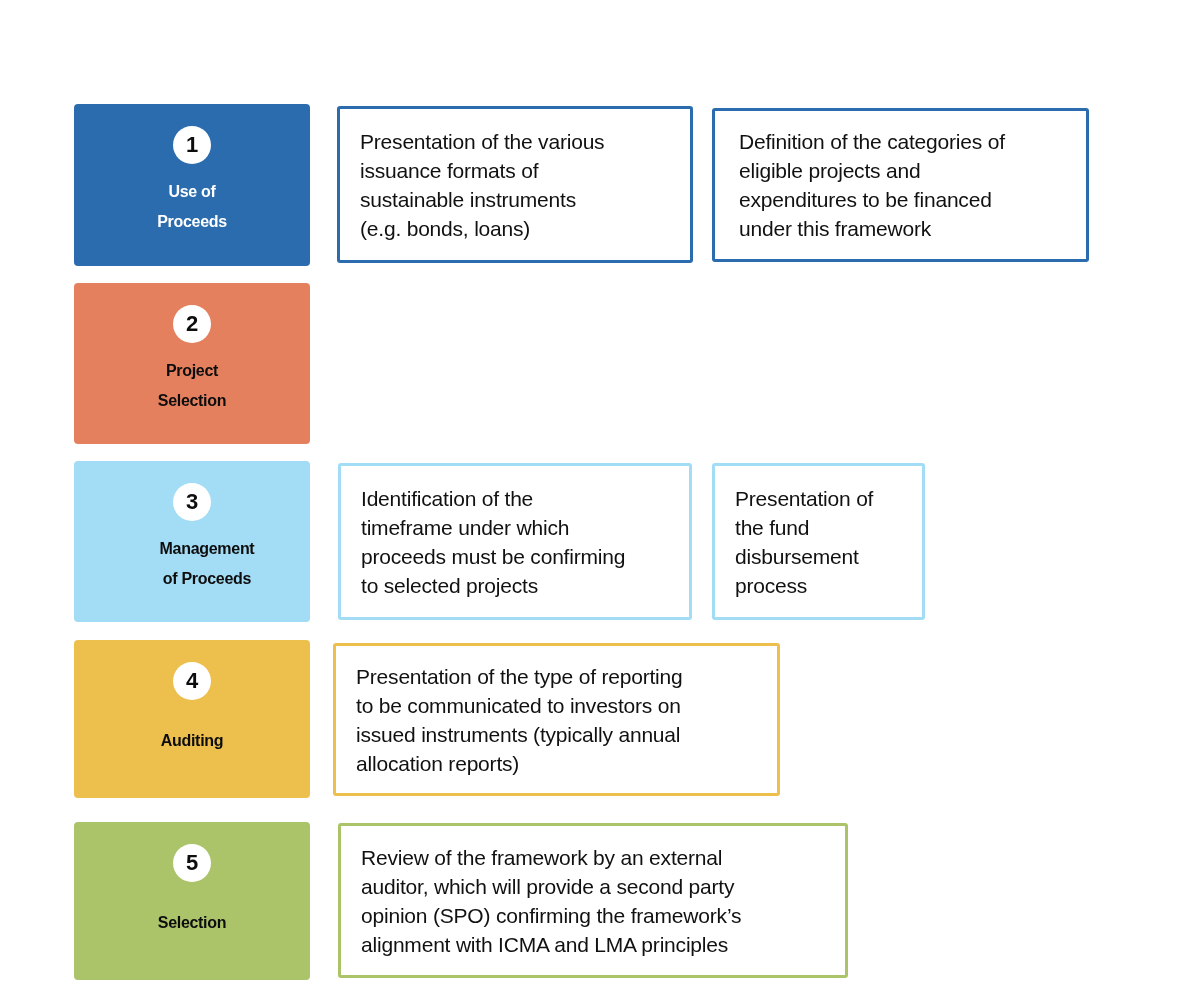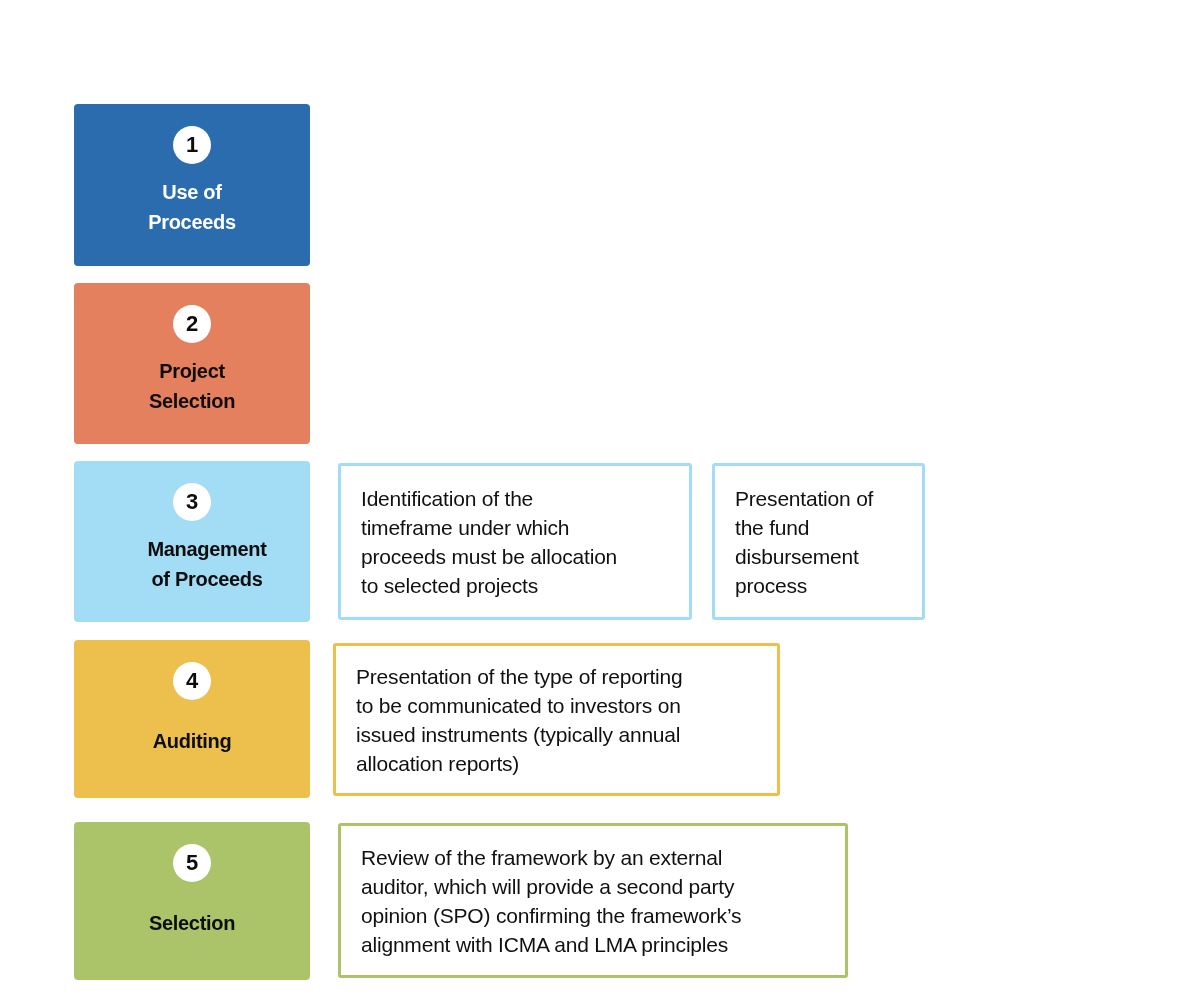--- a/index.html
+++ b/index.html
@@ -55,21 +55,21 @@
     font-size: 22px;
     font-weight: 700;
     color: #0d0d0d;
     flex: 0 0 auto;
   }
   .side-title {
     flex: 1 1 auto;
     display: flex;
     flex-direction: column;
     justify-content: center;
-    font-size: 20px;
+    font-size: 16px;
     font-weight: 700;
     line-height: 30px;
     text-align: center;
     white-space: pre-line;
     letter-spacing: -0.3px;
     padding-bottom: 16px;
   }
   .desc-box {
     position: absolute;
     background: #ffffff;
@@ -93,36 +93,48 @@
 <body>
 
 <div class="page">
 
 
   <div class="side-box" style="top: 104px; height: 162px; background-color: rgb(43, 108, 174);">
     <div class="num-circle">1</div>
     <div class="side-title" style="color: rgb(255, 255, 255);">Use of
 Proceeds</div>
   </div>
+  <div class="desc-box" style="left: 337px; top: 106px; width: 356px; height: 157px; border-color: rgb(43, 108, 174);">
+    <div class="desc-text">Presentation of the various
+issuance formats of
+sustainable instruments
+(e.g. bonds, loans)</div>
+  </div>
+  <div class="desc-box" style="left: 712px; top: 108px; width: 377px; height: 154px; padding-left: 24px; border-color: rgb(43, 108, 174);">
+    <div class="desc-text">Definition of the categories of
+eligible projects and
+expenditures to be financed
+under this framework</div>
+  </div>
 
   <div class="side-box" style="top: 283px; height: 161px; background-color: rgb(229, 128, 94);">
     <div class="num-circle">2</div>
     <div class="side-title" style="color: rgb(13, 13, 13);">Project
 Selection</div>
   </div>
 
   <div class="side-box" style="top: 461px; height: 161px; background-color: rgb(163, 220, 245);">
     <div class="num-circle">3</div>
     <div class="side-title" style="color: rgb(13, 13, 13); margin-left: 30px;">Management
 of Proceeds</div>
   </div>
   <div class="desc-box" style="left: 338px; top: 463px; width: 354px; height: 157px; border-color: rgb(163, 220, 245);">
     <div class="desc-text">Identification of the
 timeframe under which
-proceeds must be allocation
+proceeds must be confirming
 to selected projects</div>
   </div>
   <div class="desc-box" style="left: 712px; top: 463px; width: 213px; height: 157px; border-color: rgb(163, 220, 245);">
     <div class="desc-text">Presentation of
 the fund
 disbursement
 process</div>
   </div>
 
   <div class="side-box" style="top: 640px; height: 158px; background-color: rgb(237, 191, 76);">

